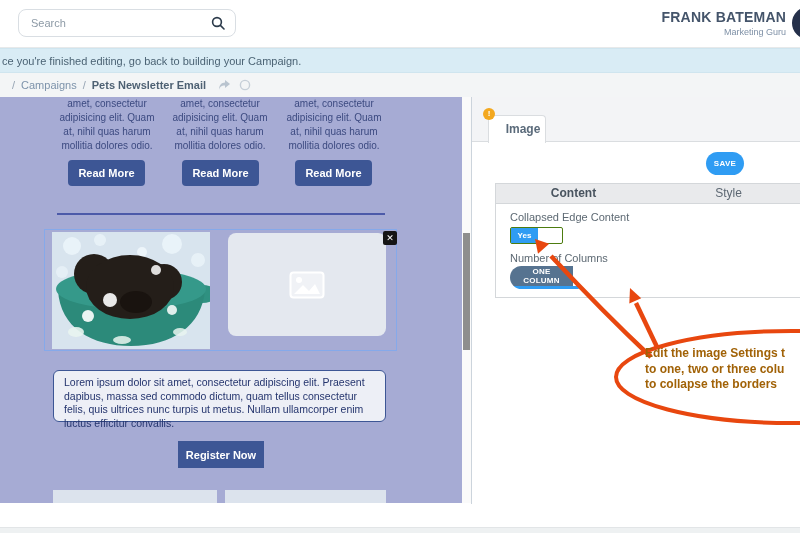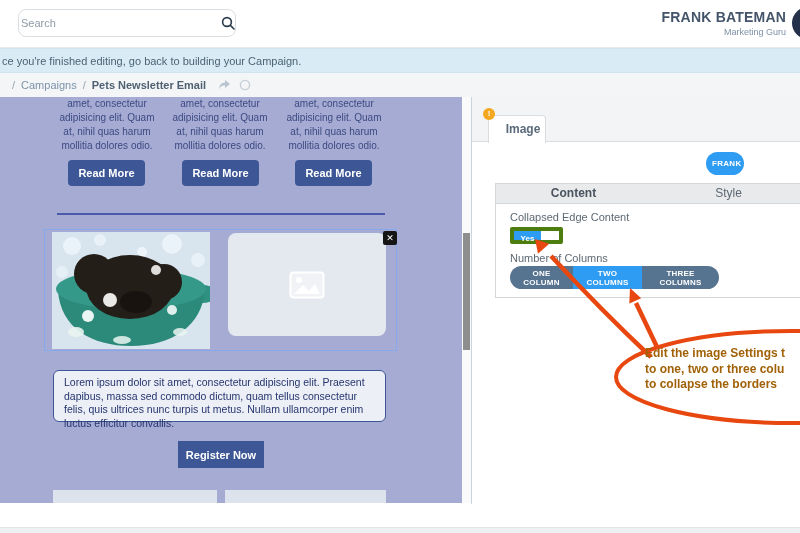--- a/index.html
+++ b/index.html
@@ -1,21 +1,21 @@
 <!DOCTYPE html>
 <html><head>
 <meta charset="utf-8">
 <style>
   html,body{margin:0;padding:0;background:#fff;}
   *{box-sizing:border-box;font-family:"Liberation Sans",sans-serif;}
   #app{position:relative;width:800px;height:533px;overflow:hidden;background:#fff;}
 
   
   .topbar{position:absolute;left:0;top:0;width:800px;height:48px;background:#fff;border-bottom:1px solid #e7e9ea;}
-  .search{position:absolute;left:18px;top:9px;width:218px;height:28px;border:1px solid #d9dee3;border-radius:8px;background:#fff;display:flex;align-items:center;padding:0 0;}
+  .search{position:absolute;left:18px;top:9px;width:218px;height:28px;border:1px solid #d9dee3;border-radius:8px;background:#fff;display:flex;align-items:center;padding:0 10px;}
   .search input{border:none;outline:none;flex:1;font-size:11px;color:#5a6b7a;background:transparent;}
   .search input::placeholder{color:#8d9aa6;}
   .search svg{flex:0 0 auto;}
   .userblock{position:absolute;left:610px;top:9px;width:176px;text-align:right;line-height:1.25;}
   .username{font-size:14px;font-weight:bold;color:#44546a;letter-spacing:.2px;}
   .userrole{font-size:9px;color:#7e90a6;}
   .avatar{position:absolute;left:792px;top:7px;width:32px;height:32px;border-radius:50%;background:#25304a;}
 
   
   .notif{position:absolute;left:0;top:48px;width:800px;height:25px;background:#d9ecf5;border-top:1px solid #cfe5ef;border-bottom:1px solid #cfe5ef;display:flex;align-items:center;}
@@ -51,23 +51,23 @@
   .imagetab{position:absolute;left:488px;top:115px;width:58px;height:28px;background:#fff;border:1px solid #dadde0;border-bottom:none;border-radius:4px 4px 0 0;font-size:12px;font-weight:600;color:#5a6a7a;text-align:center;line-height:27px;cursor:pointer;padding-left:12px;}
   .warnbadge{position:absolute;left:483px;top:108px;width:12px;height:12px;border-radius:50%;background:#f3a81f;color:#fff;font-size:8px;font-weight:bold;text-align:center;line-height:12px;z-index:5;}
   .savebtn{position:absolute;left:706px;top:152px;width:38px;height:23px;border-radius:12px;background:#2f9cf3;border:none;color:#fff;font-size:8px;font-weight:bold;letter-spacing:.3px;cursor:pointer;}
   .cbox{position:absolute;left:495px;top:183px;width:312px;height:115px;}
   .cbox-head{display:flex;height:21px;background:#e9eaec;border:1px solid #d4d7da;}
   .cbox-head div{flex:1;text-align:center;font-size:12px;line-height:19px;cursor:pointer;}
   .tab-content{color:#49545f;font-weight:600;}
   .tab-style{color:#5c6772;}
   .cbox-body{position:relative;height:94px;background:#fff;border:1px solid #d4d7da;border-top:none;}
   .flabel{position:absolute;left:14px;font-size:11px;color:#5d6973;}
-  .toggle{position:absolute;left:14px;top:23px;width:53px;height:17px;border:4px solid #4d7c0f;border-radius:2px;background:#fff;display:flex;cursor:pointer;}
+  .toggle{position:absolute;left:14px;top:23px;width:53px;height:17px;border:1px solid #4d7c0f;border-radius:2px;background:#fff;display:flex;cursor:pointer;}
   .toggle .on{width:27px;height:100%;background:#2f9cf3;color:#fff;font-size:8px;font-weight:bold;text-align:center;line-height:15px;}
-  .seggroup{position:absolute;left:14px;top:62px;height:23px;display:flex;border-radius:12px;overflow:hidden;}
+  .seggroup{position:absolute;left:14px;top:62px;height:23px;display:flex;border-radius:12px;overflow:hidden;flex-direction:column;}
   .seg{color:#fff;font-size:8px;font-weight:bold;letter-spacing:.2px;border:none;cursor:pointer;}
   .seg.dark{background:#567390;}
   .seg.active{background:#2f9cf3;}
 
   
   .overlay{position:absolute;left:0;top:0;width:800px;height:533px;z-index:40;pointer-events:none;}
   .annotext{position:absolute;left:645px;top:346px;z-index:41;font-size:12px;font-weight:bold;line-height:15.5px;color:#a16207;white-space:nowrap;pointer-events:none;}
 
   
   .botstrip{position:absolute;left:0;top:527px;width:800px;height:6px;background:#eef1f2;border-top:1px solid #e2e5e7;}
@@ -167,21 +167,21 @@
     <div class="botblock" style="left:225px;width:161px"></div>
   </div>
 
   <div class="scrolltrack"></div>
   <div class="scrollthumb"></div>
   <div class="vline"></div>
 
   <div class="tabstrip"></div>
   <div class="warnbadge">!</div>
   <div class="imagetab">Image</div>
-  <button class="savebtn">FRANK</button>
+  <button class="savebtn">SAVE</button>
 
   <div class="cbox">
     <div class="cbox-head">
       <div class="tab-content">Content</div>
       <div class="tab-style">Style</div>
     </div>
     <div class="cbox-body">
       <div class="flabel" style="top:7px">Collapsed Edge Content</div>
       <div class="toggle">
         <div class="on">Yes</div>

